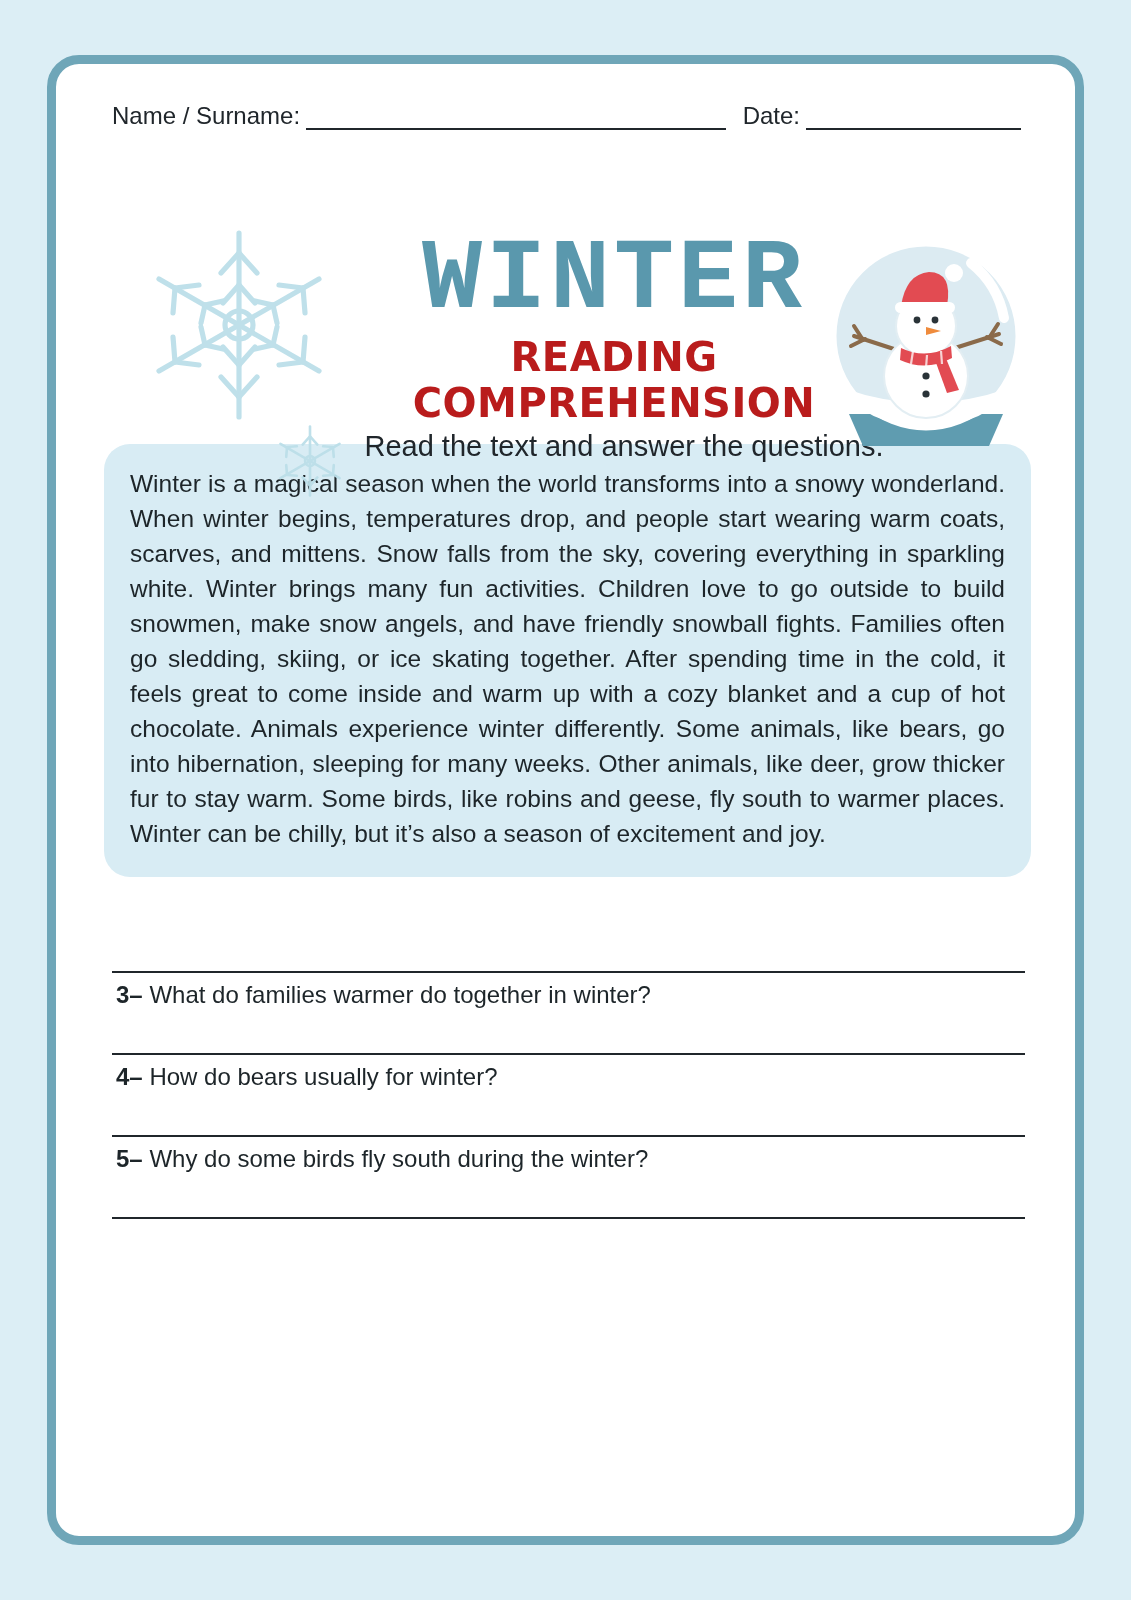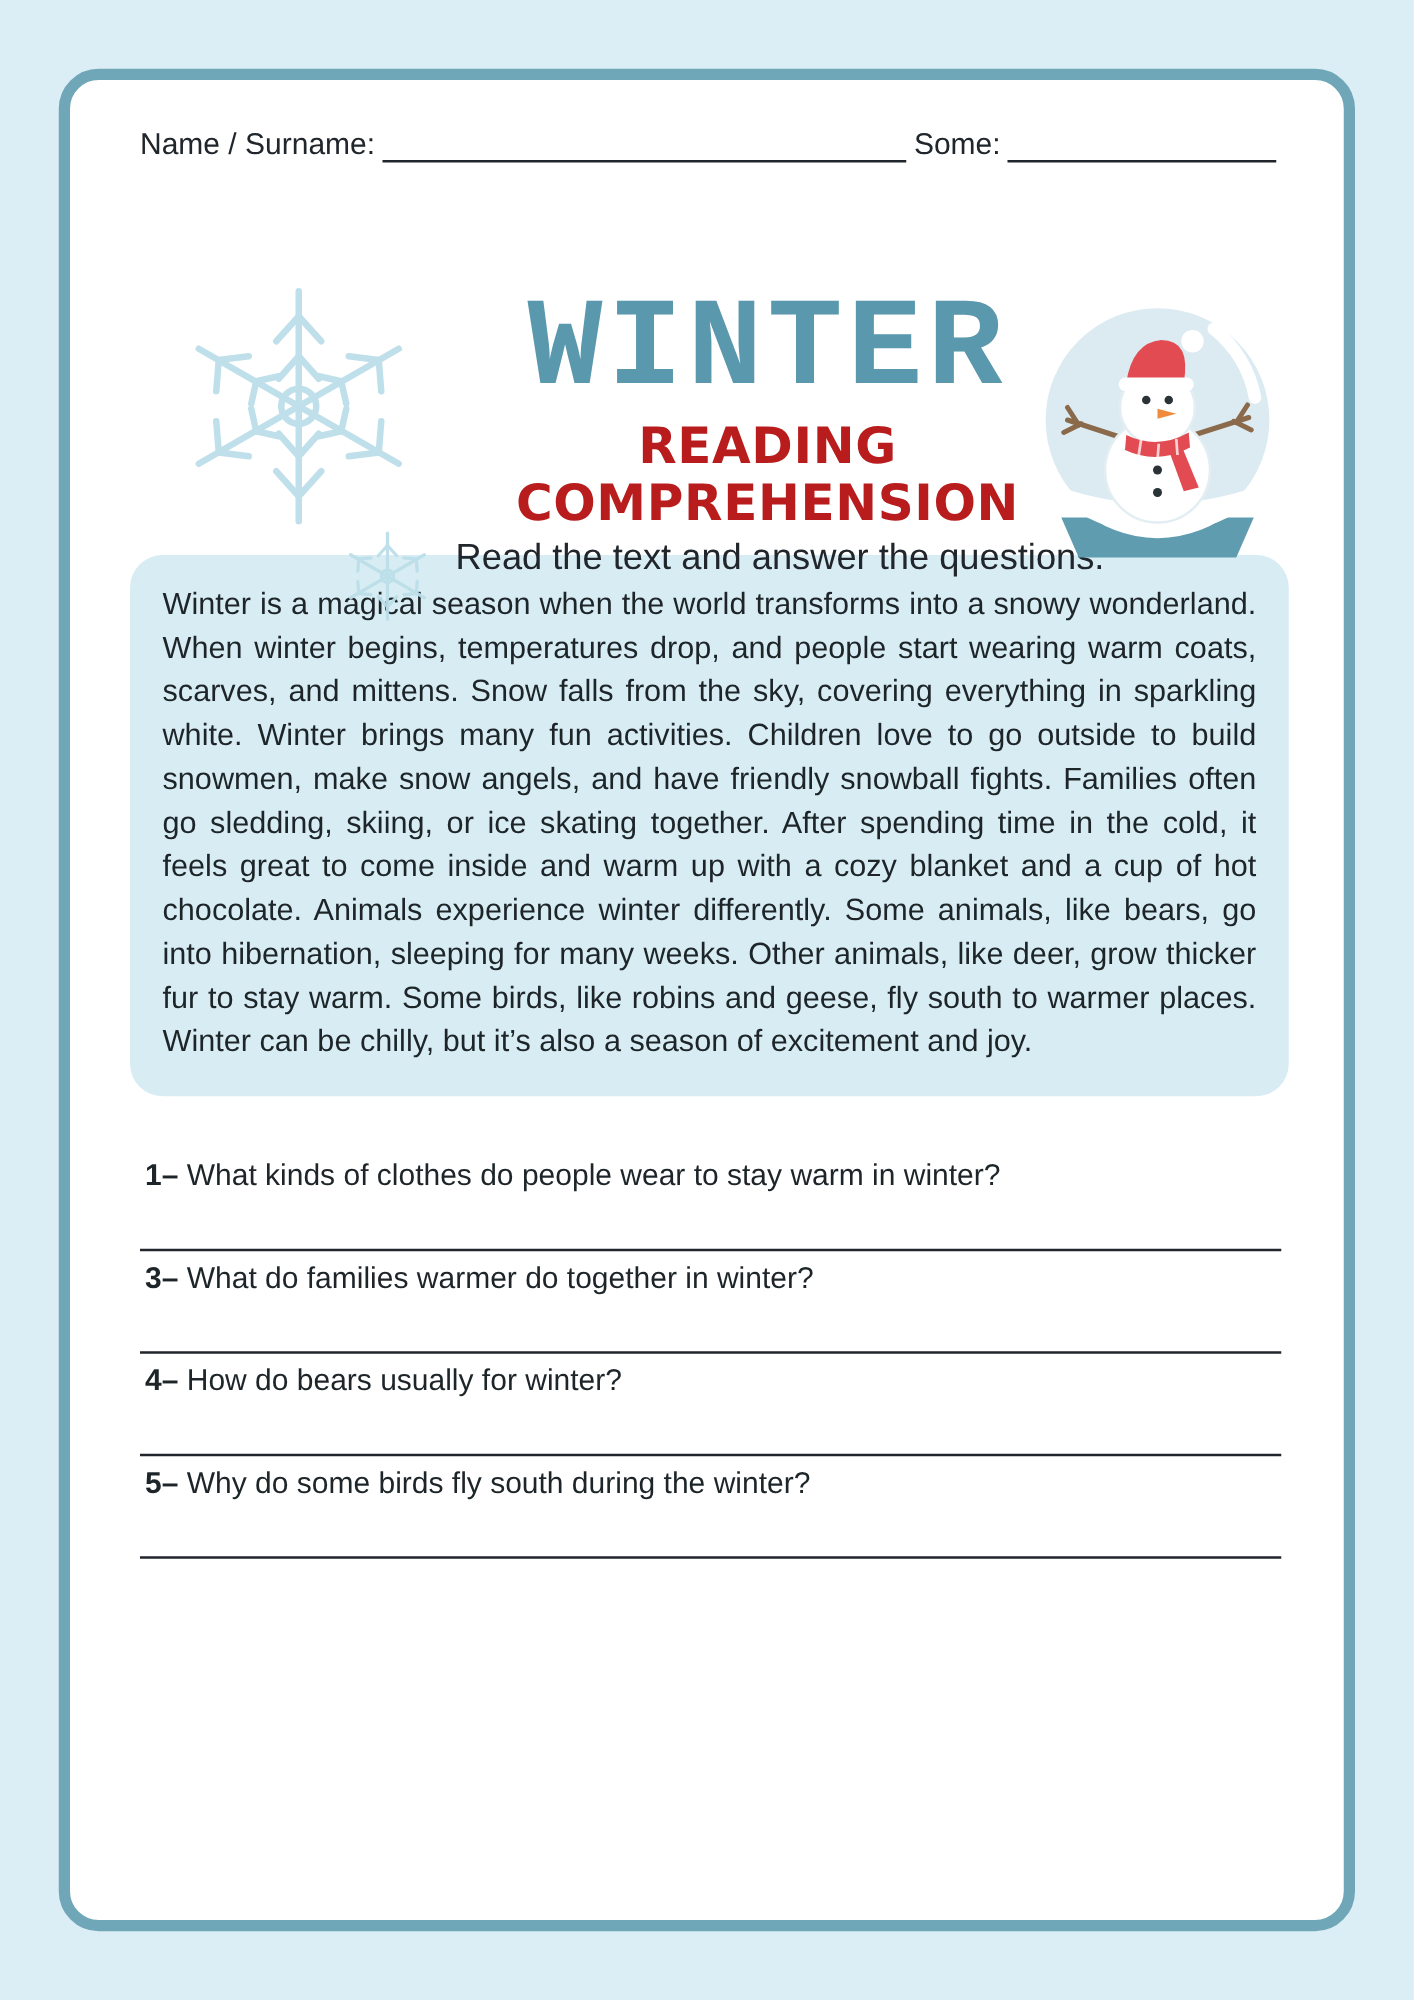--- a/index.html
+++ b/index.html
@@ -152,21 +152,21 @@
 </head>
 <body>
 
 <div class="page">
   <div class="inner">
 
     <div class="namerow">
       <span class="label">Name / Surname:</span>
       <span class="rule name"></span>
       <span class="spacer"></span>
-      <span class="label">Some:</span>
+      <span class="label">Date:</span>
       <span class="rule date"></span>
     </div>
 
     <div class="header">
 
       <span class="snowflake-big">
         <svg viewBox="0 0 100 100" width="200" height="200">
           <g stroke="#bcdfe9" stroke-width="2.6" fill="none" stroke-linecap="round">
             <g>
               <line x1="50" y1="4" x2="50" y2="96"></line>
@@ -278,24 +278,20 @@
           <circle cx="105" cy="158" r="3.6" fill="#2a3338"></circle>
           <circle cx="105" cy="176" r="3.6" fill="#2a3338"></circle>
         </svg>
       </span>
     </div>
 
     <div class="passage">Winter is a magical season when the world transforms into a snowy wonderland. When winter begins, temperatures drop, and people start wearing warm coats, scarves, and mittens. Snow falls from the sky, covering everything in sparkling white. Winter brings many fun activities. Children love to go outside to build snowmen, make snow angels, and have friendly snowball fights. Families often go sledding, skiing, or ice skating together. After spending time in the cold, it feels great to come inside and warm up with a cozy blanket and a cup of hot chocolate. Animals experience winter differently. Some animals, like bears, go into hibernation, sleeping for many weeks. Other animals, like deer, grow thicker fur to stay warm. Some birds, like robins and geese, fly south to warmer places. Winter can be chilly, but it’s also a season of excitement and joy.</div>
 
     <div class="questions">
       <div class="q">
-        <div class="qtext">
-          <span class="qnum">1–</span>
-          <span>What kinds of clothes do people wear to stay warm in winter?</span>
-        </div>
         <div class="answer-line"></div>
       </div>
       <div class="q">
         <div class="qtext">
           <span class="qnum">3–</span>
           <span>What do families warmer do together in winter?</span>
         </div>
         <div class="answer-line"></div>
       </div>
       <div class="q">

